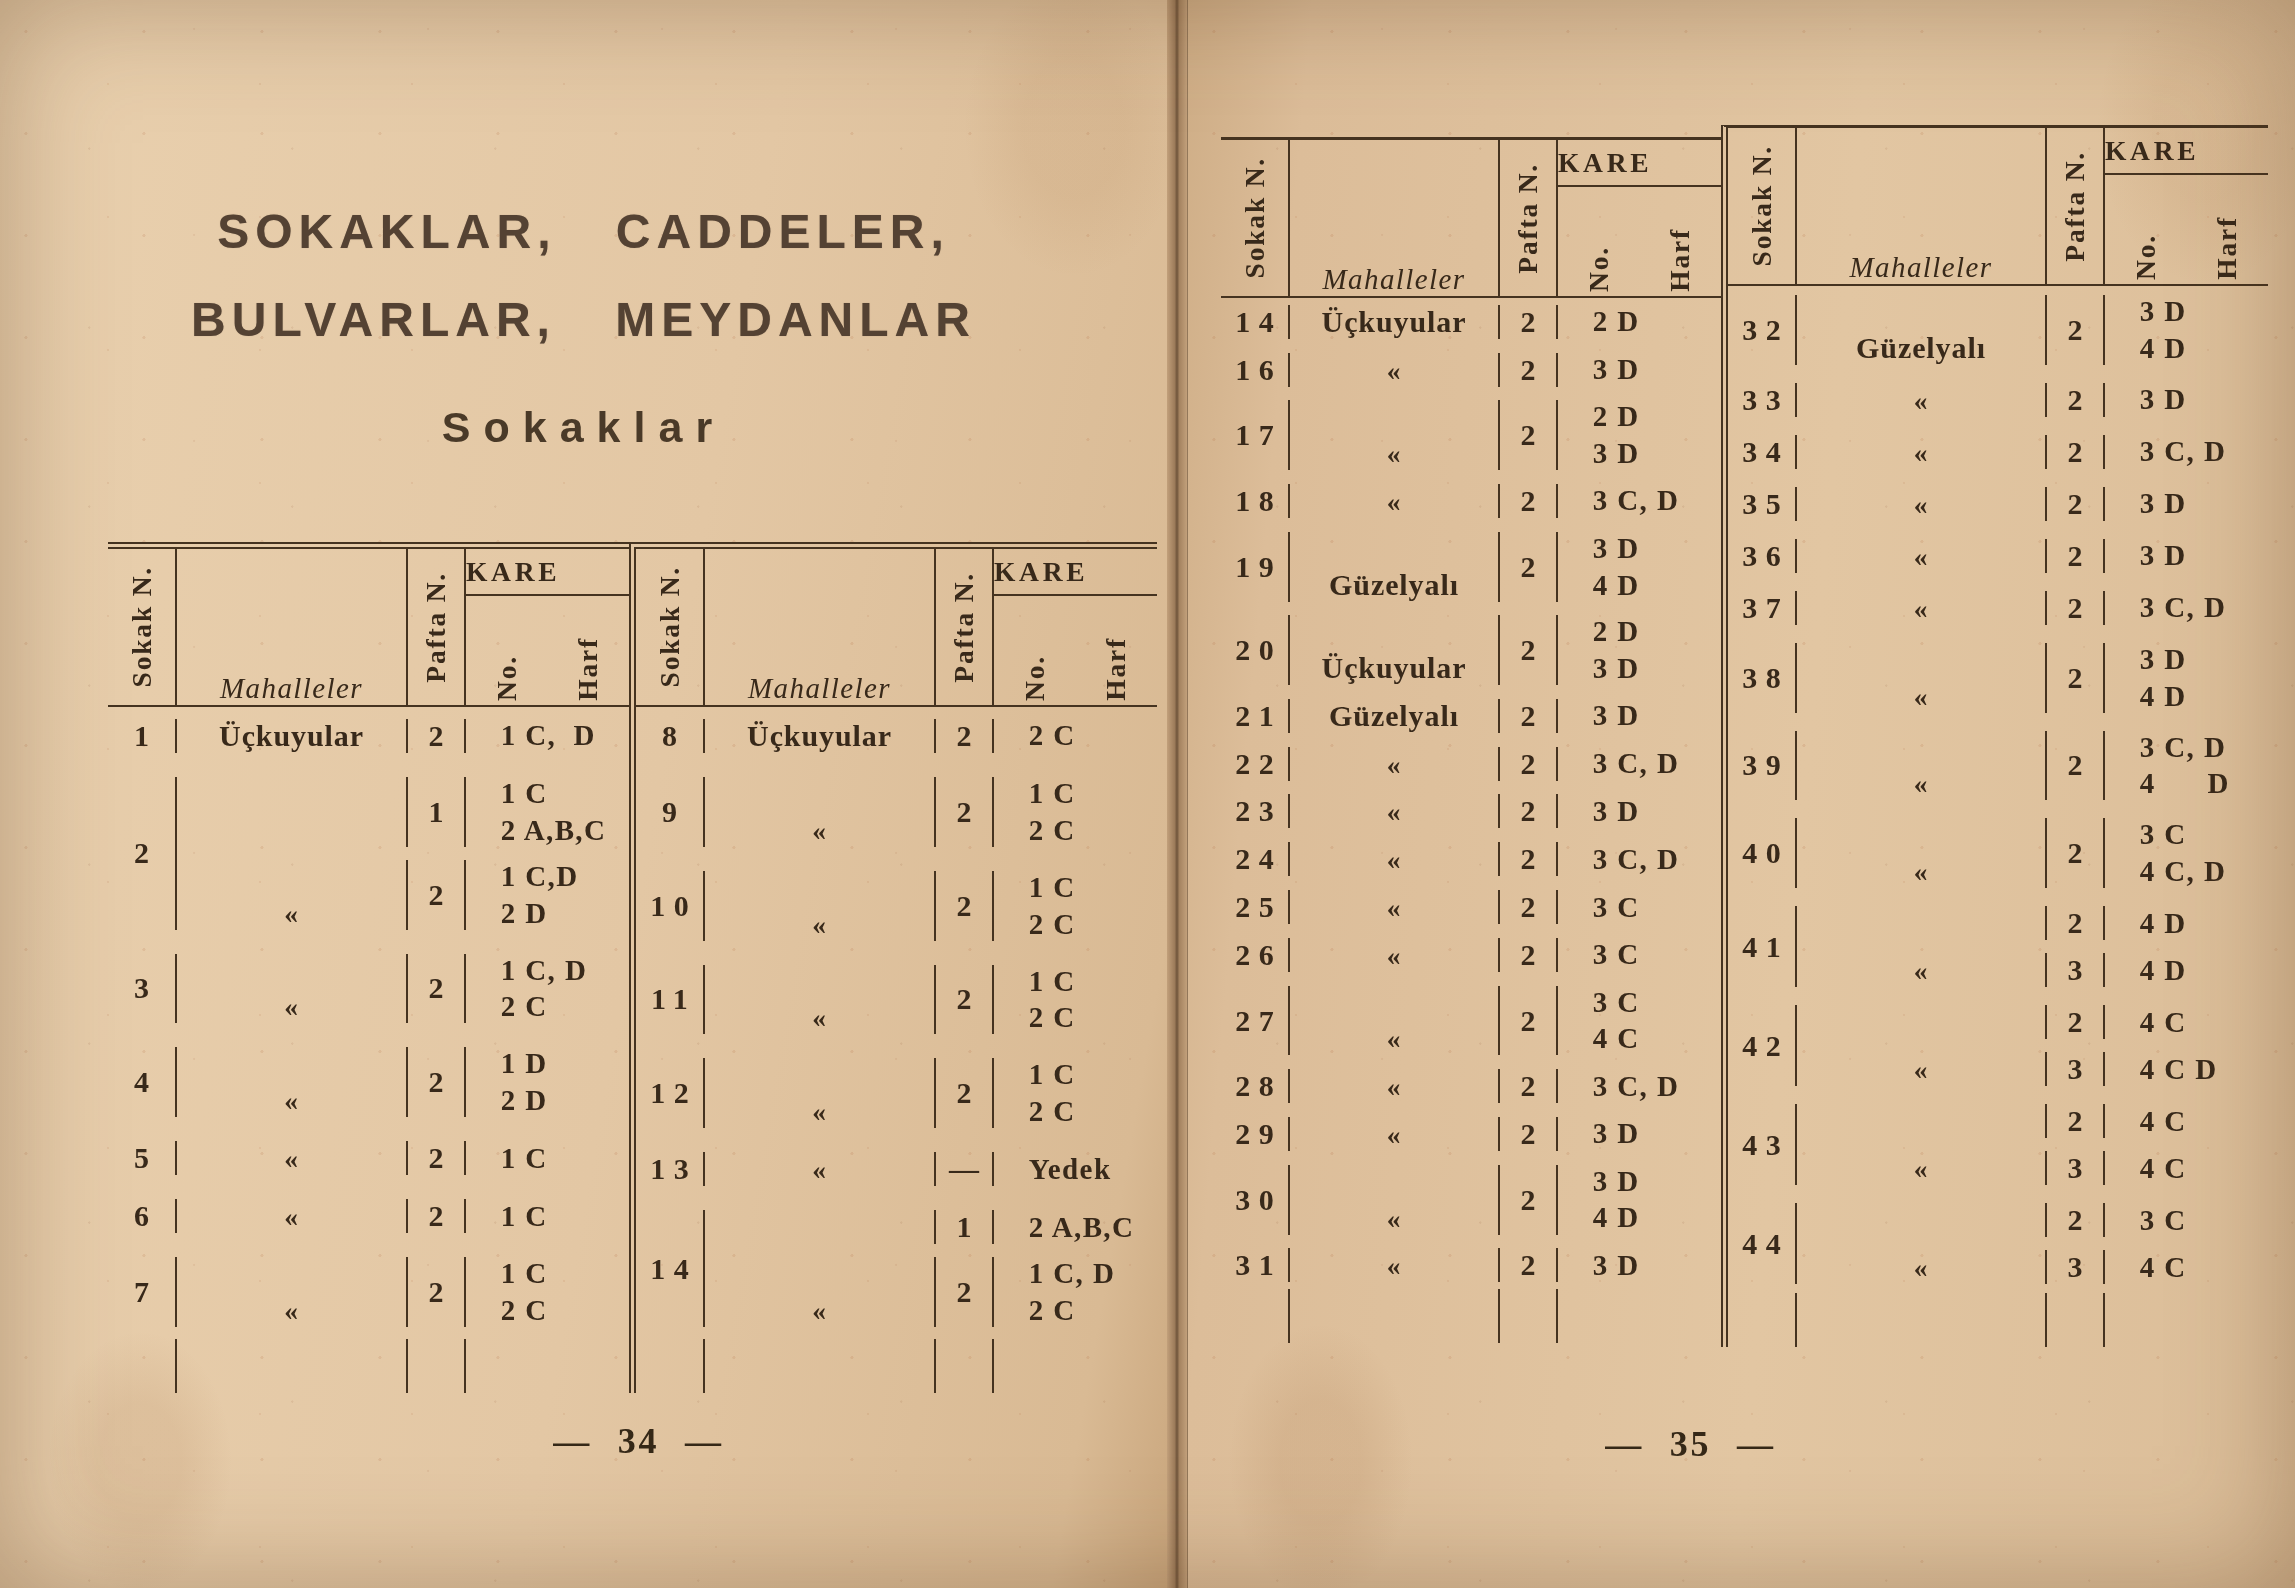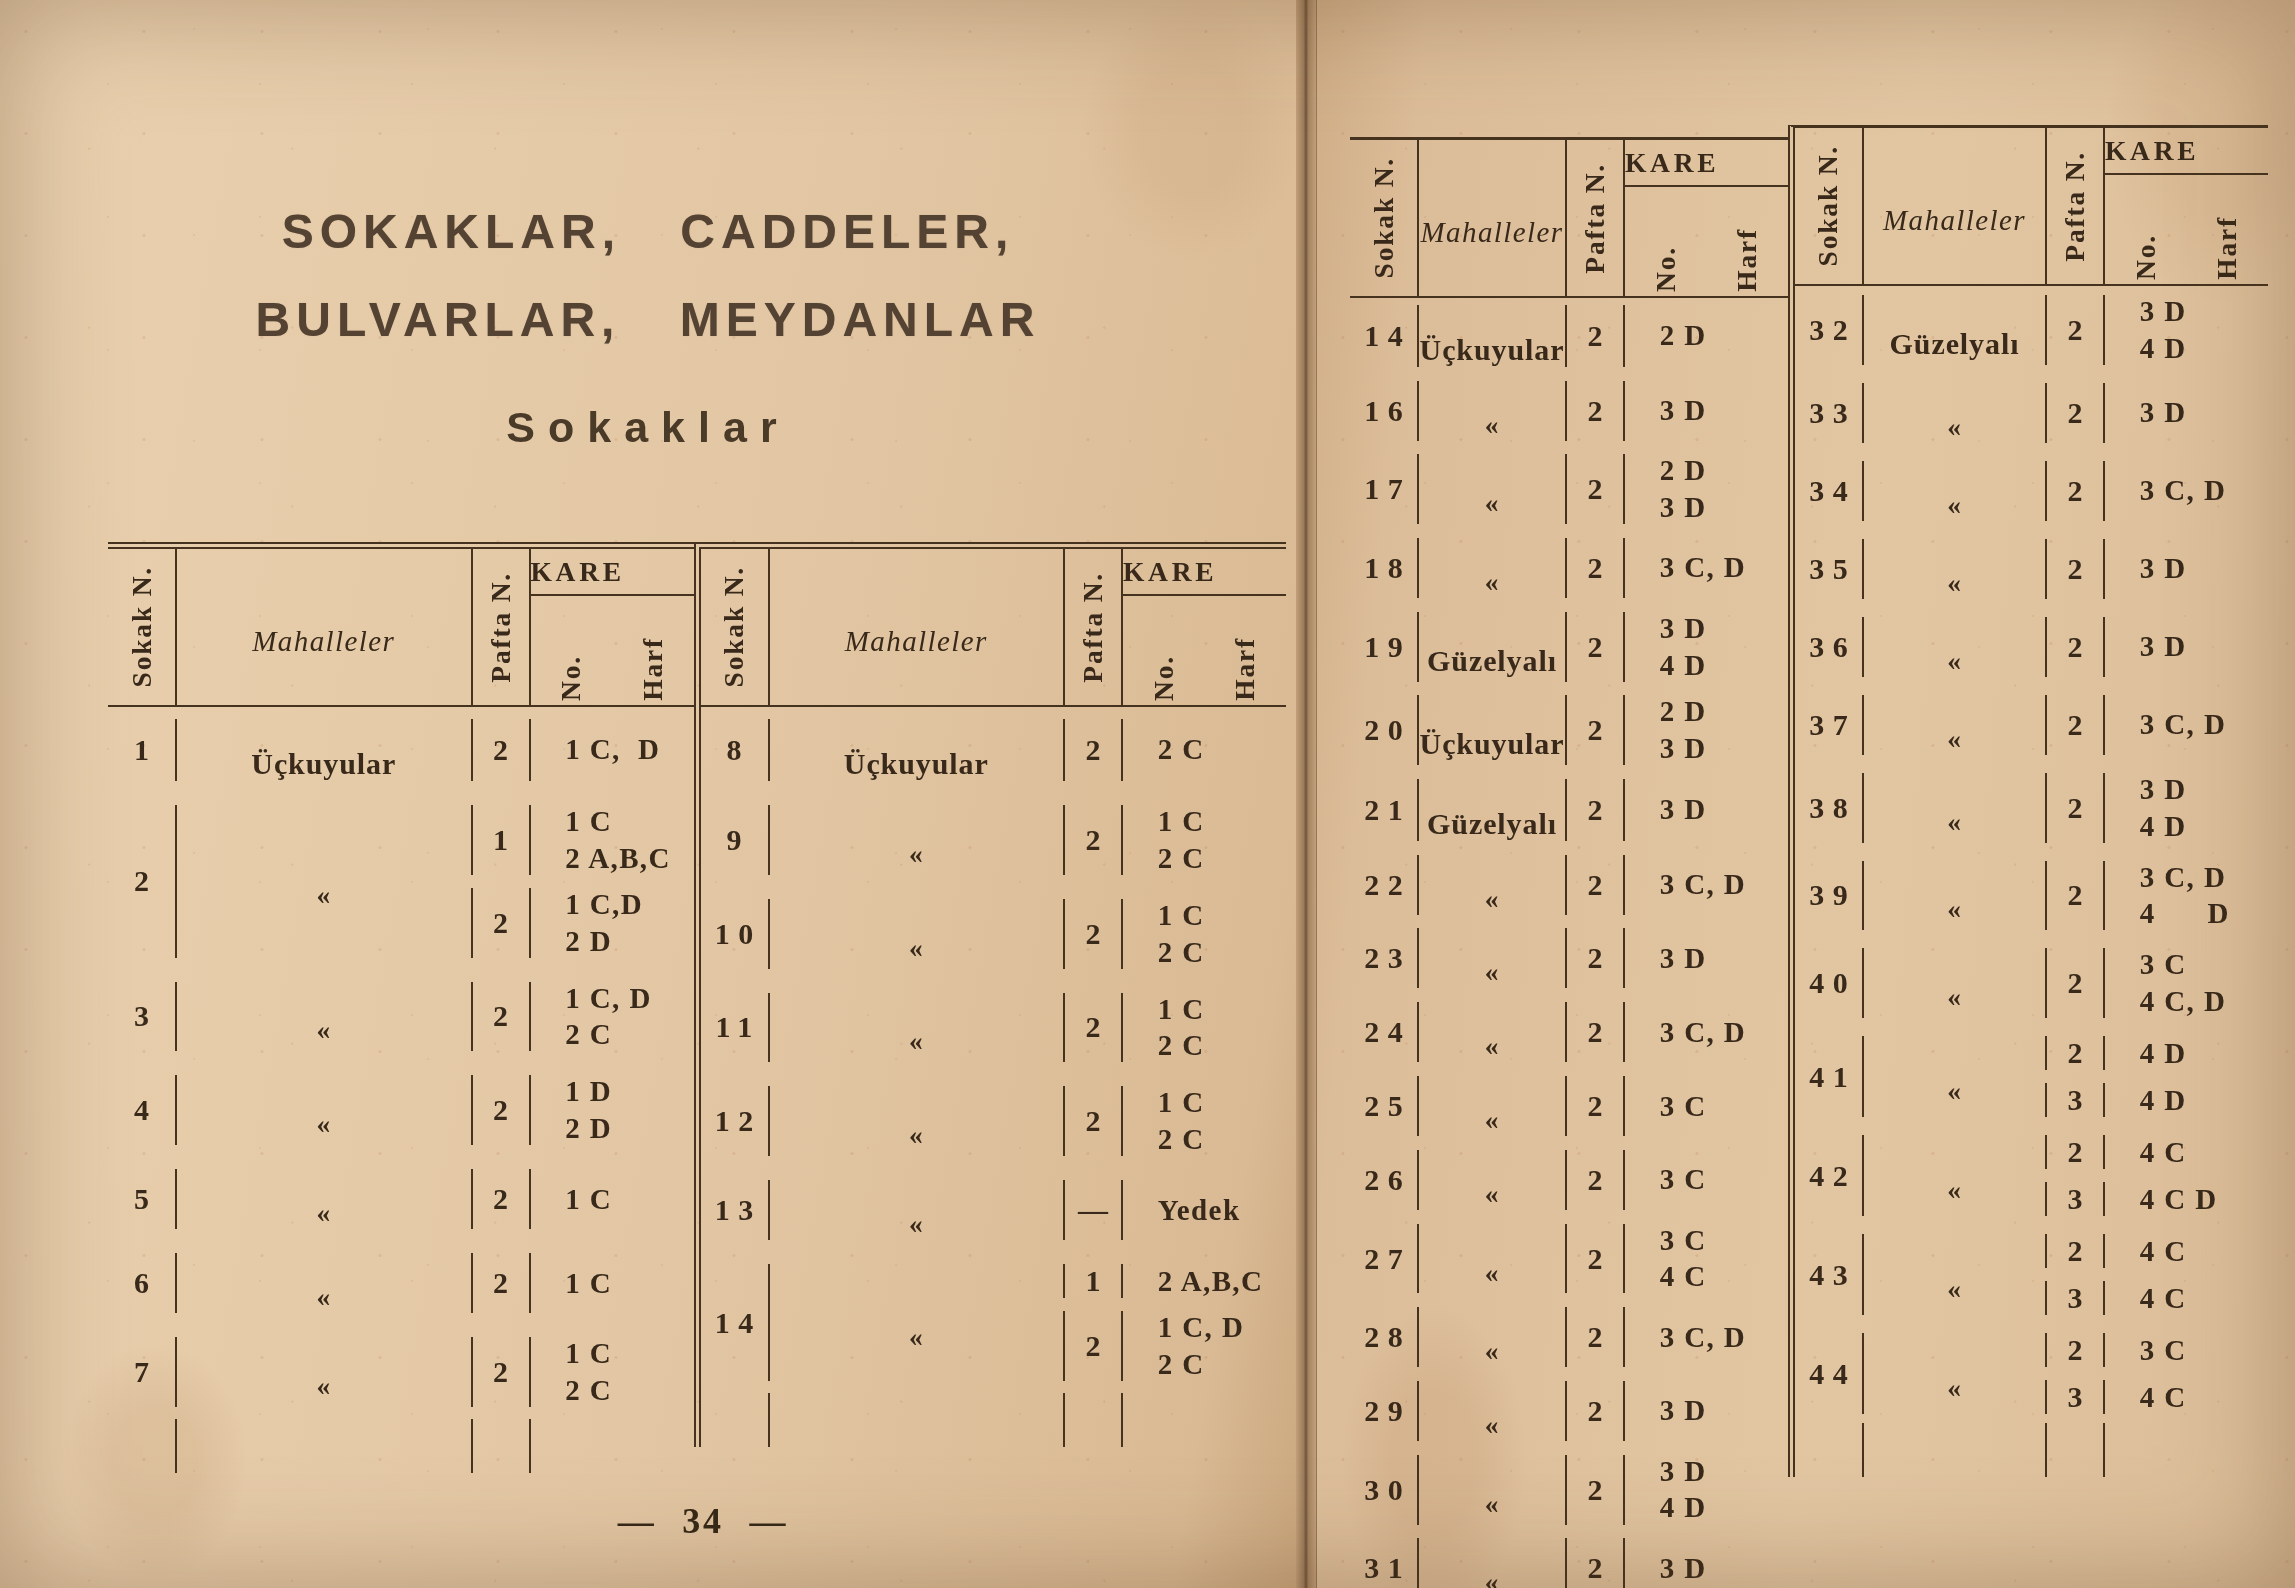--- a/index.html
+++ b/index.html
@@ -28,21 +28,21 @@
       radial-gradient(circle at 71% 63%, rgba(166,84,40,.10) 0 0.9px, transparent 1.4px),
       radial-gradient(circle at 44% 83%, rgba(128,66,32,.10) 0 0.9px, transparent 1.4px),
       radial-gradient(circle at 83% 14%, rgba(150,74,38,.09) 0 0.9px, transparent 1.4px),
       radial-gradient(ellipse at 12% 92%, rgba(140,85,40,.10) 0 41px, transparent 92px),
       radial-gradient(ellipse at 92% 8%, rgba(150,95,45,.08) 0 51px, transparent 110px);
     background-size: 118px 102px, 152px 133px, 203px 179px, 234px 206px, 100% 100%, 100% 100%;
   }
   .page > * { position: relative; z-index: 1; }
 
   .page-left {
-    width: 1296px;
+    width: 1167px;
     background: linear-gradient(100deg, #e9d0ae 0%, #e3c7a4 55%, #d9ba94 92%, #caa77e 100%);
   }
   .gutter {
     width: 20px; height: 100%; flex: none; position: relative; z-index: 5;
     background: linear-gradient(90deg, rgba(70,40,15,0) 0%, rgba(70,40,15,.30) 38%,
       rgba(40,20,5,.55) 50%, rgba(88,56,26,.28) 62%, rgba(88,56,26,0) 100%);
   }
   .page-right {
     flex: 1;
     background: linear-gradient(95deg, #cfae87 0%, #dcbd99 10%, #e2c6a2 55%, #dbbd98 100%);
@@ -87,21 +87,21 @@
   .lift { position: relative; top: -12px; }
   #right-tables .ht-2 { flex: 1.08; }
 
   :root { --line: #453320; --ink: #38291a; }
 
   .ht-head { display: flex; height: 158px; border-bottom: 2.8px solid var(--line); }
   .hc { display: flex; align-items: center; justify-content: center; }
 
   .c-sokak { width: 69px; border-right: 2.3px solid var(--line);
              display: flex; align-items: center; justify-content: center; }
-  .c-mah   { flex: 1; display: flex; align-items: center; justify-content: center; margin-top: 28px; }
+  .c-mah   { flex: 1; display: flex; align-items: flex-end; justify-content: center; }
   .c-pafta { width: 60px; border-left: 2.3px solid var(--line); border-right: 2.3px solid var(--line);
              display: flex; align-items: center; justify-content: center; }
   .c-kare  { width: 163px; display: flex; flex-direction: column; align-items: stretch; }
 
   .vert {
     writing-mode: vertical-rl; transform: rotate(180deg);
     font-weight: bold; font-size: 27.5px; letter-spacing: 1.8px; white-space: nowrap;
     color: var(--ink);
   }
   .mah-h { font-style: italic; font-size: 29px; letter-spacing: 1.4px; color: var(--ink); }

